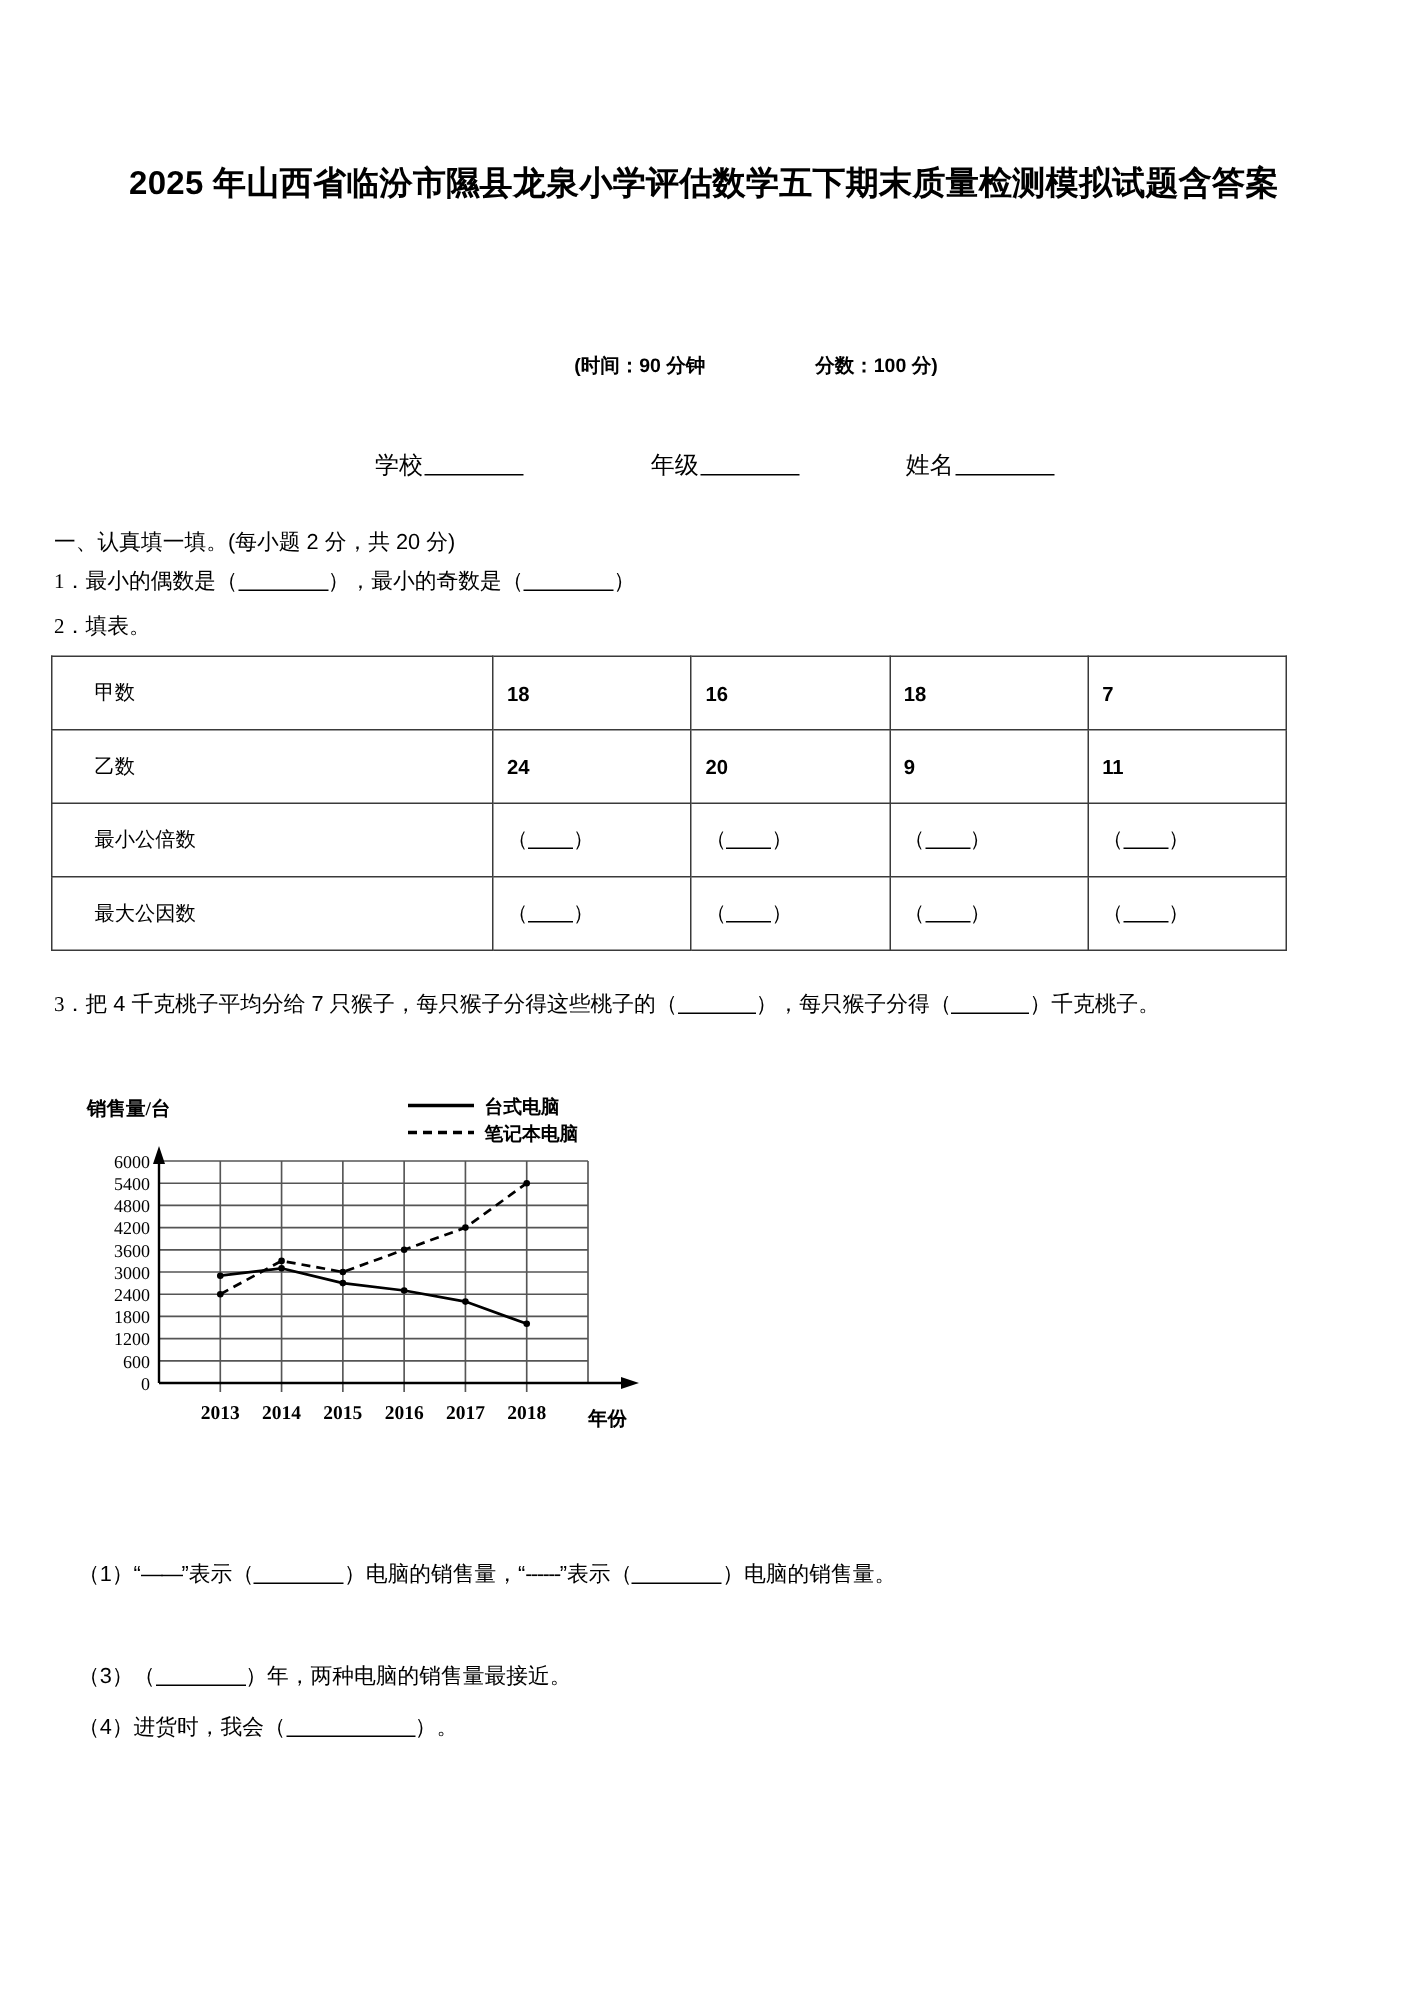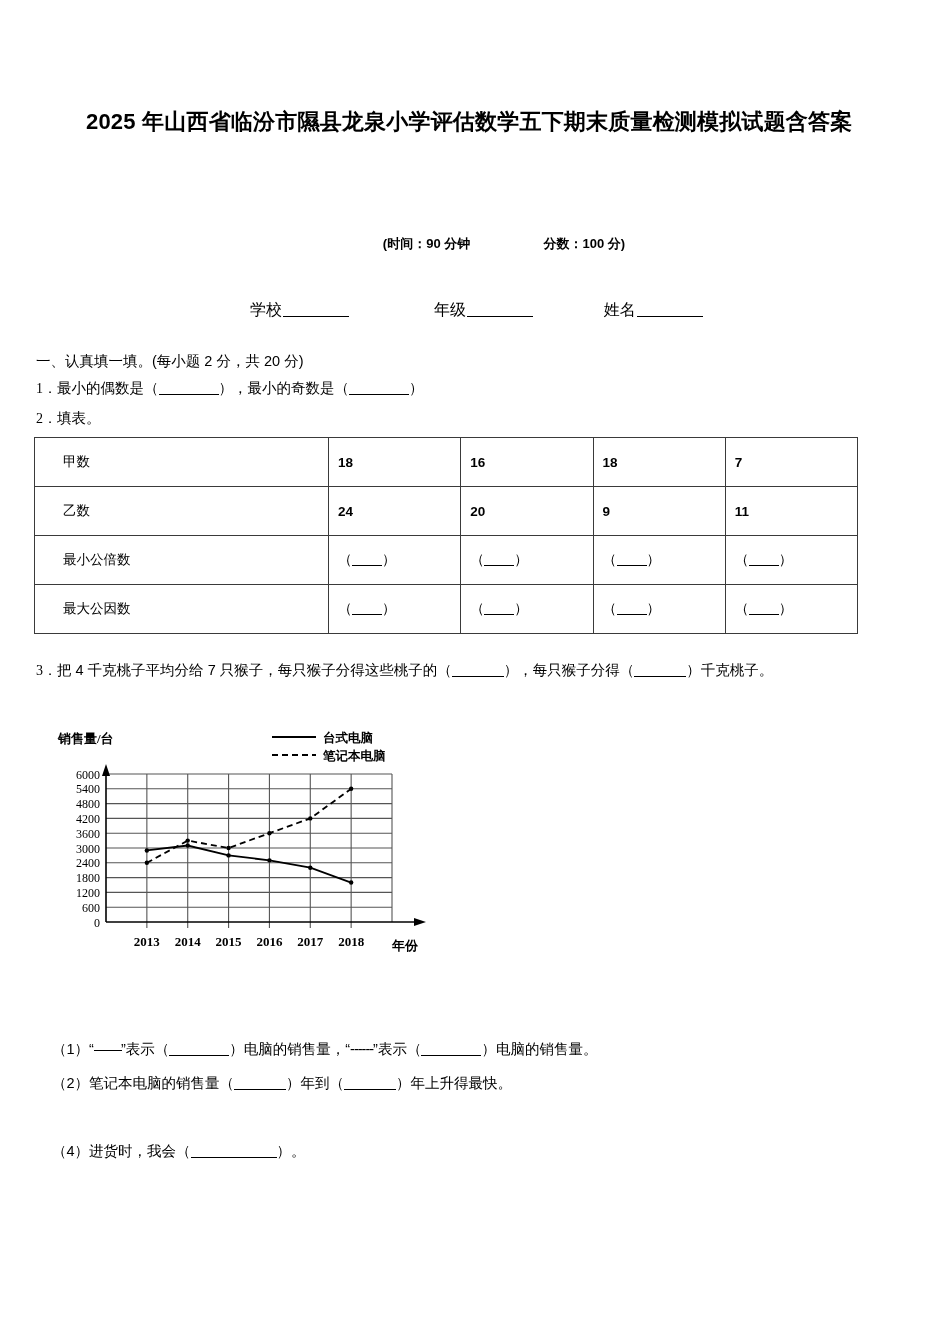--- a/index.html
+++ b/index.html
@@ -330,23 +330,23 @@
         </g>
 
       <text id="c-xlabel" x="348" y="224" font-family="Liberation Serif, DejaVu Serif, serif" font-size="13" font-weight="bold" fill="#000">年份</text>
     </svg>
   </div>
 
   <div class="sub-q sq1">
     <span>（1）</span><span>“</span><span class="dash-sym">——</span><span>”表示（</span><span class="blank-s"></span><span>）电脑的销售量，“</span><span class="dash-sym">------</span><span>”表示（</span><span class="blank-s"></span><span>）电脑的销售量。</span>
   </div>
 
-  <div class="sub-q sq2">
-    <span>（2）</span><span>笔记本电脑的销售量（</span><span class="blank-m"></span><span>）年到（</span><span class="blank-m"></span><span>）年上升得最快。</span>
-  </div>
-
+
+  <div class="sub-q sq3">
+    <span>（3）</span><span>（</span><span class="blank-s"></span><span>）年，两种电脑的销售量最接近。</span>
+  </div>
 
   <div class="sub-q sq4">
     <span>（4）</span><span>进货时，我会（</span><span class="blank-l"></span><span>）。</span>
   </div>
 
 
 </div>
 
 </body></html>

